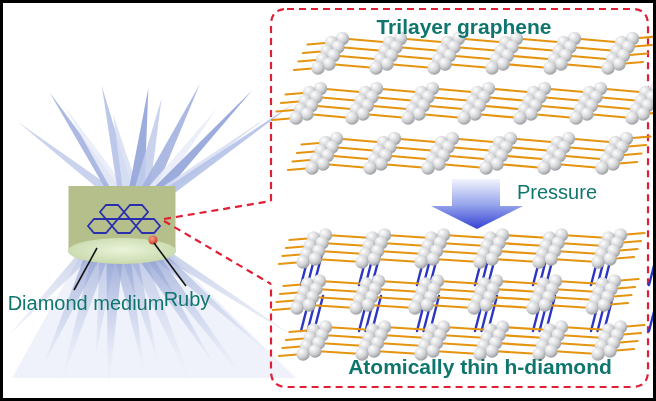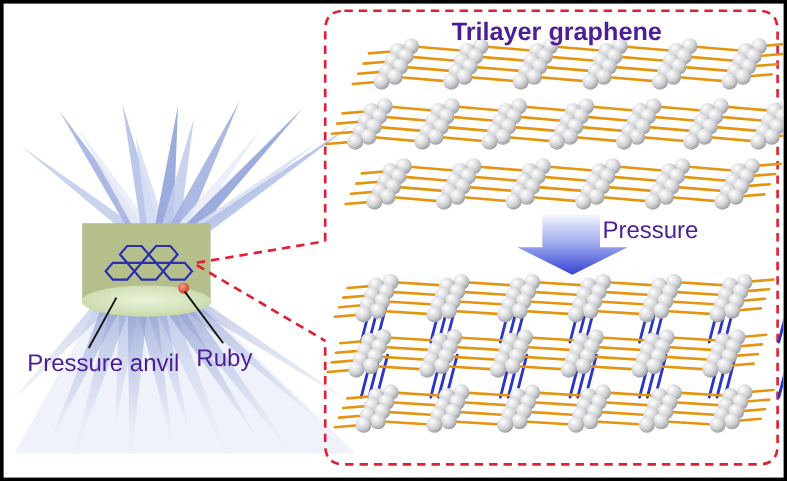--- a/index.html
+++ b/index.html
@@ -7,21 +7,21 @@
     position:relative;
     width:650px;height:395px;
     border:3px solid #000;
     background:#ffffff;
     overflow:hidden;
     font-family:"Liberation Sans", sans-serif;
   }
   .stage svg{position:absolute;left:0;top:0;}
   .lbl{
     position:absolute;
-    color:#4c1d95;
+    color:#0f766e;
     font-size:20px;
     line-height:1.15;
     text-align:center;
     white-space:nowrap;
   }
   .lbl.bold{font-weight:700;font-size:21px;}
 </style>
 </head>
 <body>
 
@@ -736,21 +736,22 @@
         <circle cx="492" cy="351" r="6.7" fill="url(#aG)"></circle>
         <circle cx="480" cy="354" r="6.7" fill="url(#aG)"></circle>
         <circle cx="551" cy="351" r="6.7" fill="url(#aG)"></circle>
         <circle cx="539" cy="354" r="6.7" fill="url(#aG)"></circle>
         <circle cx="610" cy="351" r="6.7" fill="url(#aG)"></circle>
         <circle cx="598" cy="354" r="6.7" fill="url(#aG)"></circle>
       </g>
     </svg>
 
 
-  <div class="lbl" style="left:0px;top:289px;width:166px">Pressure anvil</div>
+  <div class="lbl" style="left:0px;top:289px;width:166px">Diamond medium</div>
 
   <div class="lbl" style="left:155px;top:285px;width:58px">Ruby</div>
 
   <div class="lbl bold" style="left:331px;top:12px;width:260px">Trilayer graphene</div>
 
-  <div class="lbl" style="left:499px;top:178px;width:110px;text-align:left">Pressure</div>
+  <div class="lbl" style="left:499px;top:178px;width:110px;text-align:center">Pressure</div>
 
+  <div class="lbl bold" style="left:337px;top:352px;width:280px">Atomically thin h-diamond</div>
 </div>
 
 </body></html>

